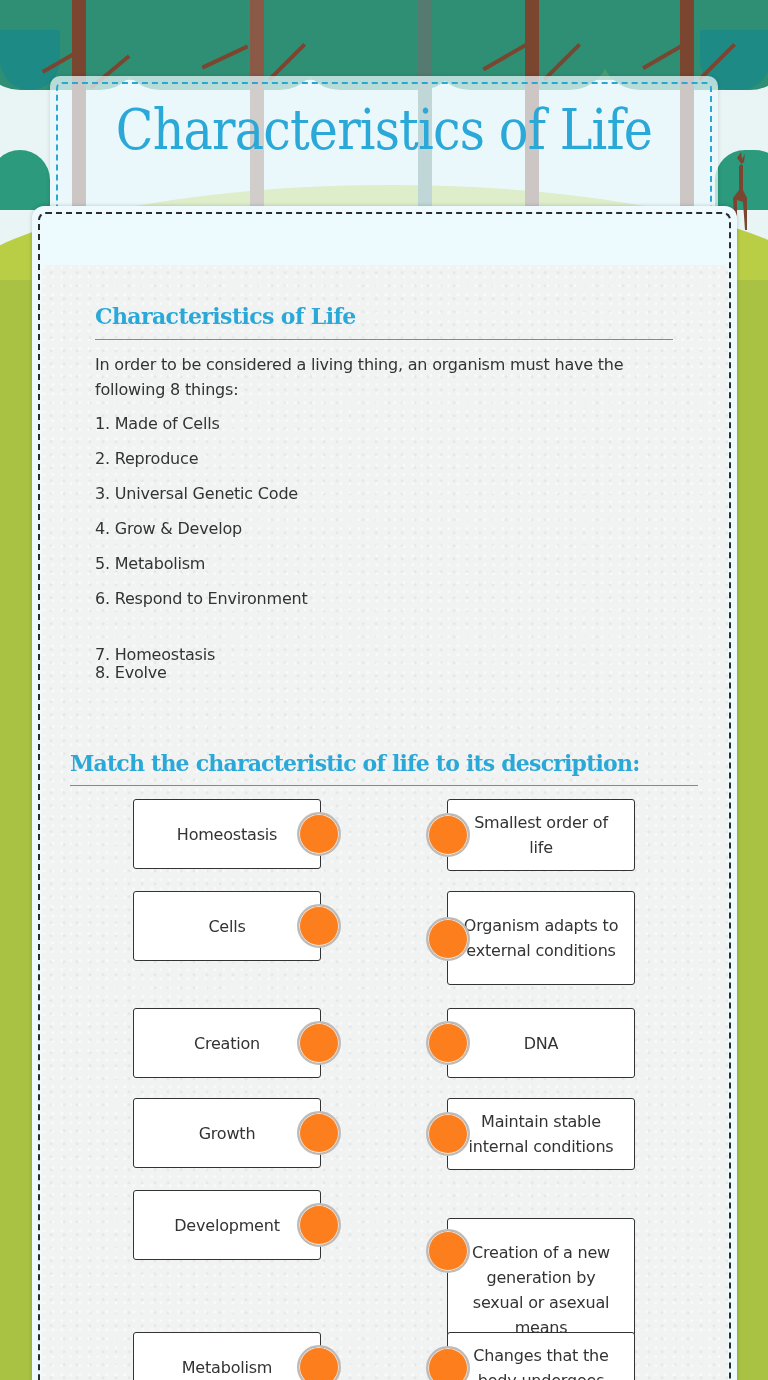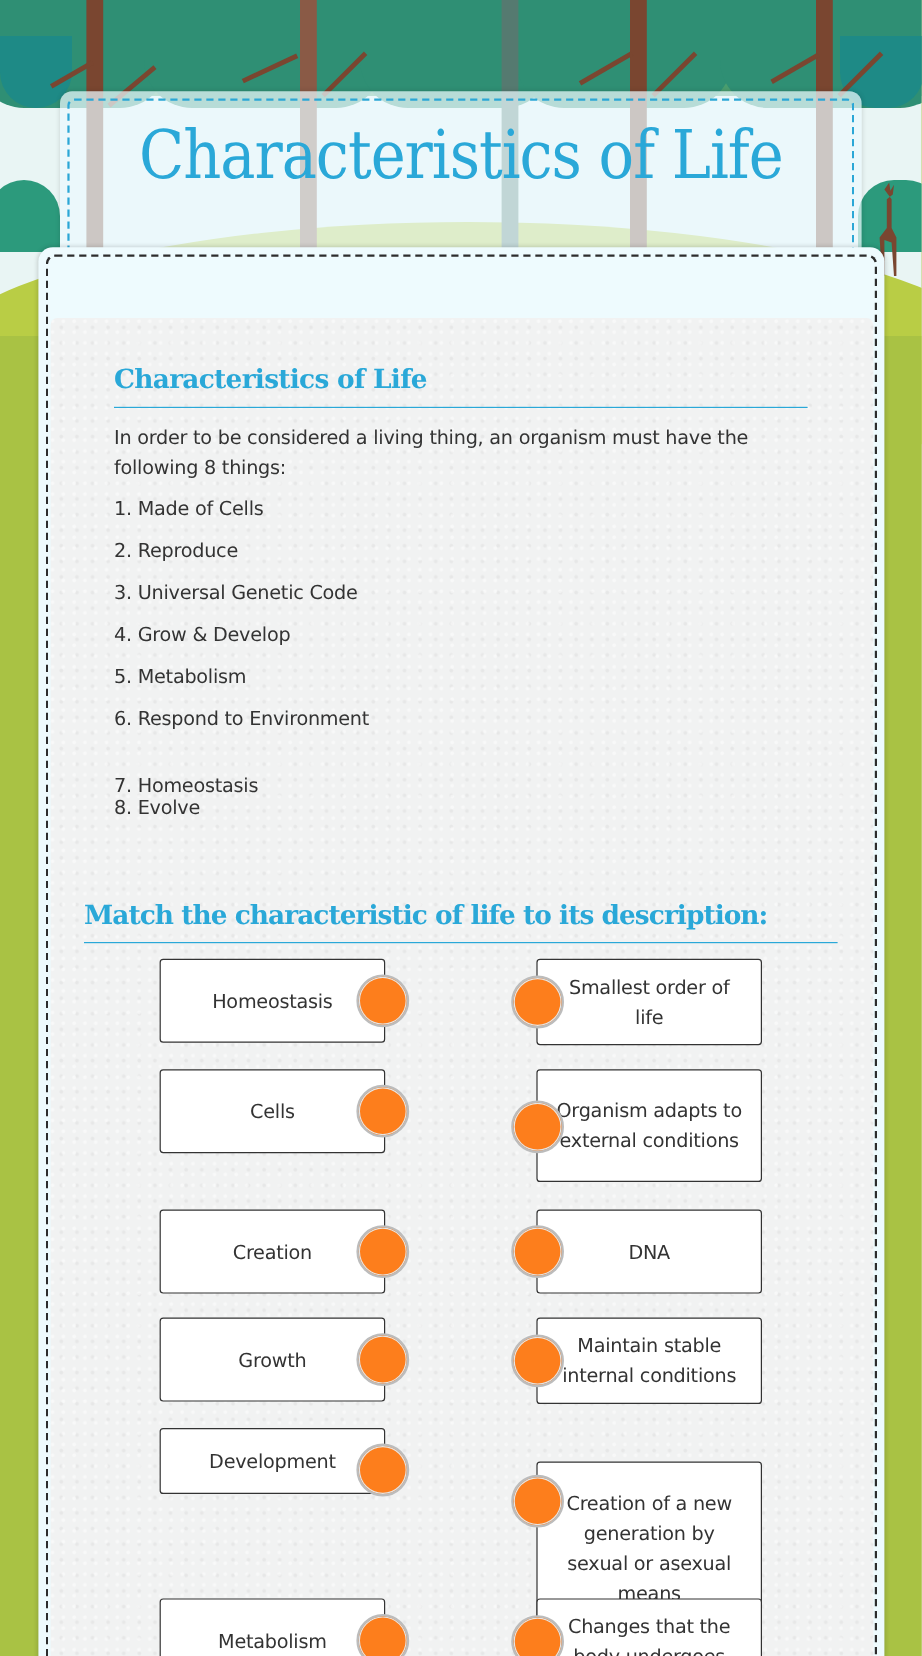--- a/index.html
+++ b/index.html
@@ -178,21 +178,21 @@
 <div class="match-box left" style="top:1008px;height:70px;">
   <span>Creation</span>
 </div>
 <div class="dot" style="left:297px;top:1021px;"></div>
 
 <div class="match-box left" style="top:1098px;height:70px;">
   <span>Growth</span>
 </div>
 <div class="dot" style="left:297px;top:1111px;"></div>
 
-<div class="match-box left" style="top:1190px;height:55px;">
+<div class="match-box left" style="top:1190px;height:70px;">
   <span>Development</span>
 </div>
 <div class="dot" style="left:297px;top:1203px;"></div>
 
 <div class="match-box left" style="top:1332px;height:70px;">
   <span>Metabolism</span>
 </div>
 <div class="dot" style="left:297px;top:1345px;"></div>
 
 <div class="match-box right" style="top:799px;height:72px;">

